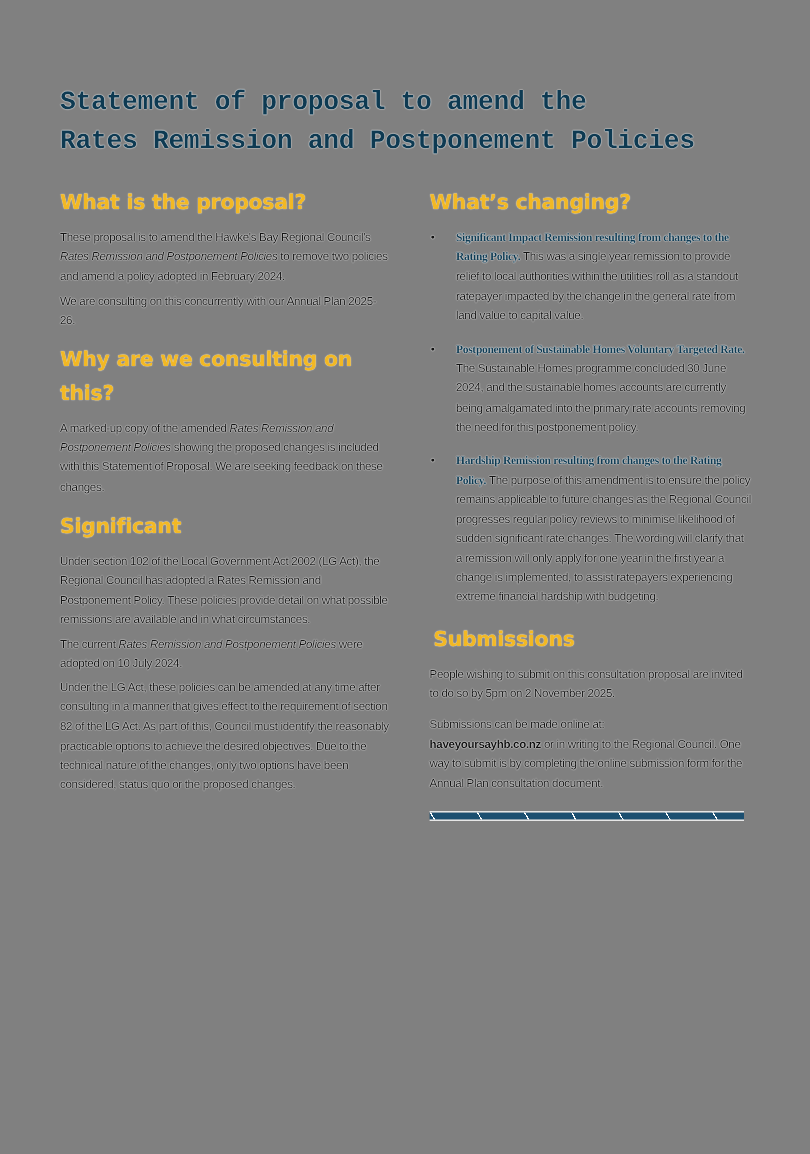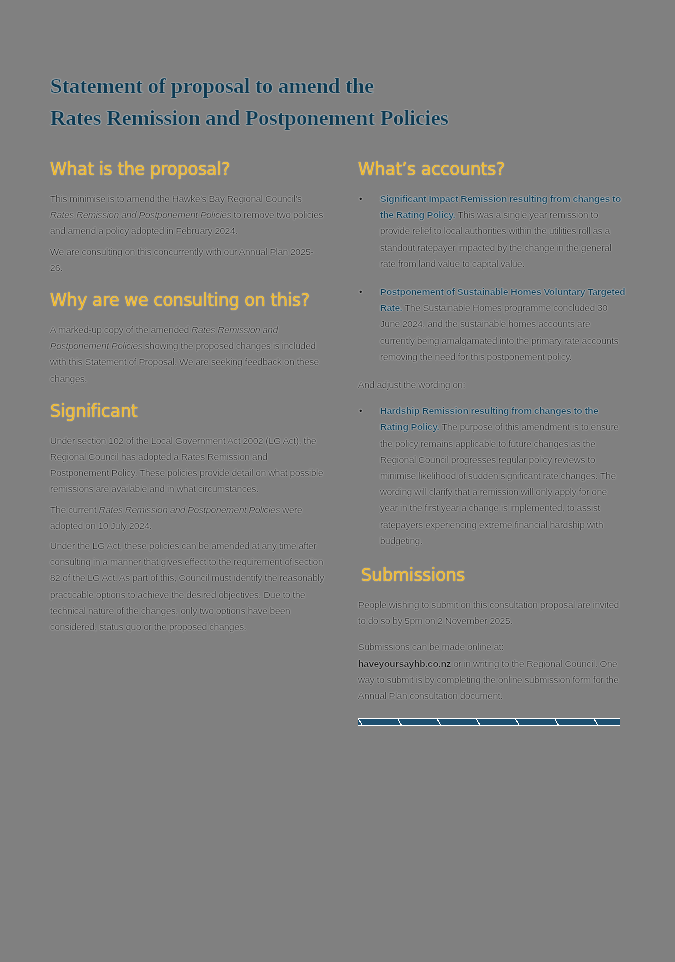--- a/index.html
+++ b/index.html
@@ -14,38 +14,38 @@
       overflow: hidden;
       font-family: "Liberation Sans", "DejaVu Sans", sans-serif;
       color: #111;
     }
     .page-title {
       position: absolute;
       left: 50px;
       top: 70px;
       width: 580px;
       margin: 0;
-      font-family: Liberation Serif, serif;
+      font-family: Liberation Mono, monospace;
       font-weight: bold;
       font-size: 22px;
       line-height: 32px;
       color: #0e3a52;
       letter-spacing: -0.3px;
       text-shadow: 0 0 1px #ffffff, 0 0 1px #ffffff;
     }
     .col {
       position: absolute;
       top: 155px;
     }
     .col-left { left: 50px; width: 275px; }
     .col-right { left: 358px; width: 268px; }
     h2.section {
       margin: 0 0 8px 0;
       font-family: "DejaVu Sans", "Liberation Sans", sans-serif;
-      font-weight: normal;
+      font-weight: bold;
       font-size: 17px;
       line-height: 28px;
       color: #f2b824;
       letter-spacing: -0.2px;
       text-shadow: 0 0 1px #ffffff;
     }
     p.body {
       margin: 0 0 4px 0;
       font-size: 9.6px;
       line-height: 16.2px;
@@ -72,20 +72,21 @@
     }
     .bullets li .dot {
       position: absolute;
       left: 1px;
       top: 0;
       color: #111;
     }
     .bullets li .lead {
       font-weight: bold;
       color: #0e3a52;
+      font-family: Liberation Serif, serif;
     }
     .link-bold { font-weight: bold; color: #111; }
     .pattern-bar {
       margin-top: 14px;
       width: 262px;
       height: 6px;
       background:
         repeating-linear-gradient(60deg, transparent 0 3px, #ffffff 3px 4px, transparent 4px 34px),
         linear-gradient(#1c4f70, #1c4f70);
       border-top: 1px solid #ffffff;
@@ -110,51 +111,50 @@
 <body>
 
 <h1 class="page-title">
   <span>Statement of proposal to amend the</span><br>
   <span>Rates Remission and Postponement Policies</span>
 </h1>
 
 <div class="col col-left">
   <section>
     <h2 class="section">What is the proposal?</h2>
-    <p class="body"><span>This minimise is to amend the Hawke's Bay Regional Council's </span><i>Rates Remission and Postponement Policies</i><span> to remove two policies and amend a policy adopted in February 2024.</span></p>
+    <p class="body"><span>These proposal is to amend the Hawke's Bay Regional Council's </span><i>Rates Remission and Postponement Policies</i><span> to remove two policies and amend a policy adopted in February 2024.</span></p>
     <p class="body gap">We are consulting on this concurrently with our Annual Plan 2025-26.</p>
   </section>
 
   <section>
     <h2 class="section">Why are we consulting on this?</h2>
     <p class="body gap"><span>A marked-up copy of the amended </span><i>Rates Remission and Postponement Policies</i><span> showing the proposed changes is included with this Statement of Proposal. We are seeking feedback on these changes.</span></p>
   </section>
 
   <section>
     <h2 class="section">Significant</h2>
     <p class="body">Under section 102 of the Local Government Act 2002 (LG Act), the Regional Council has adopted a Rates Remission and Postponement Policy. These policies provide detail on what possible remissions are available and in what circumstances.</p>
     <p class="body"><span>The current </span><i>Rates Remission and Postponement Policies</i><span> were adopted on 10 July 2024.</span></p>
     <p class="body">Under the LG Act, these policies can be amended at any time after consulting in a manner that gives effect to the requirement of section 82 of the LG Act. As part of this, Council must identify the reasonably practicable options to achieve the desired objectives. Due to the technical nature of the changes, only two options have been considered, status quo or the proposed changes.</p>
   </section>
 </div>
 
 <div class="col col-right">
   <section>
-    <h2 class="section">What’s accounts?</h2>
+    <h2 class="section">What’s changing?</h2>
     <ul class="bullets">
       <li>
         <span class="dot">•</span>
         <span class="lead">Significant Impact Remission resulting from changes to the Rating Policy.</span><span> This was a single year remission to provide relief to local authorities within the utilities roll as a standout ratepayer impacted by the change in the general rate from land value to capital value.</span>
       </li>
       <li>
         <span class="dot">•</span>
         <span class="lead">Postponement of Sustainable Homes Voluntary Targeted Rate.</span><span> The Sustainable Homes programme concluded 30 June 2024, and the sustainable homes accounts are currently being amalgamated into the primary rate accounts removing the need for this postponement policy.</span>
       </li>
     </ul>
-    <p class="body gap">And adjust the wording on:</p>
     <ul class="bullets">
       <li>
         <span class="dot">•</span>
         <span class="lead">Hardship Remission resulting from changes to the Rating Policy.</span><span> The purpose of this amendment is to ensure the policy remains applicable to future changes as the Regional Council progresses regular policy reviews to minimise likelihood of sudden significant rate changes. The wording will clarify that a remission will only apply for one year in the first year a change is implemented, to assist ratepayers experiencing extreme financial hardship with budgeting.</span>
       </li>
     </ul>
   </section>
 
   <section>
     <h2 class="section" style="padding-left:3px">Submissions</h2>

